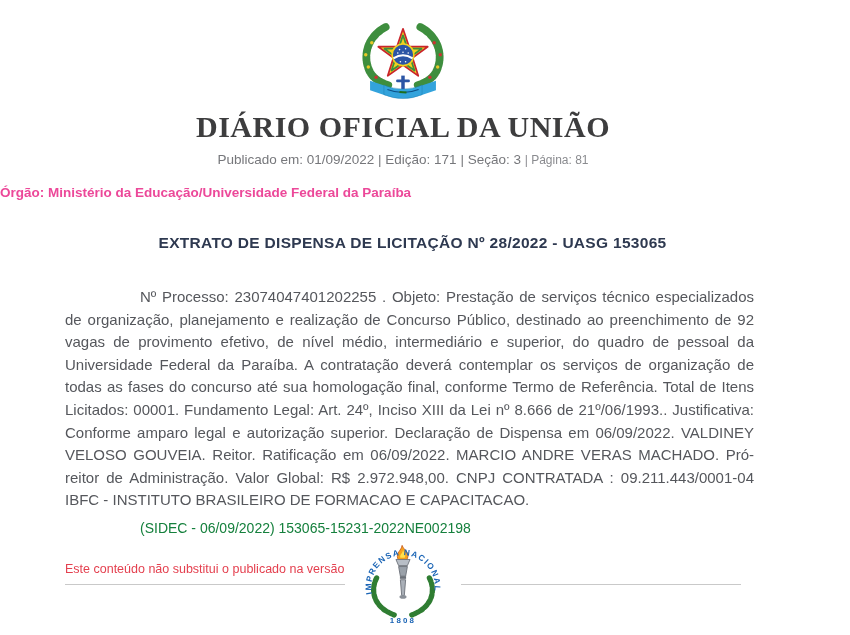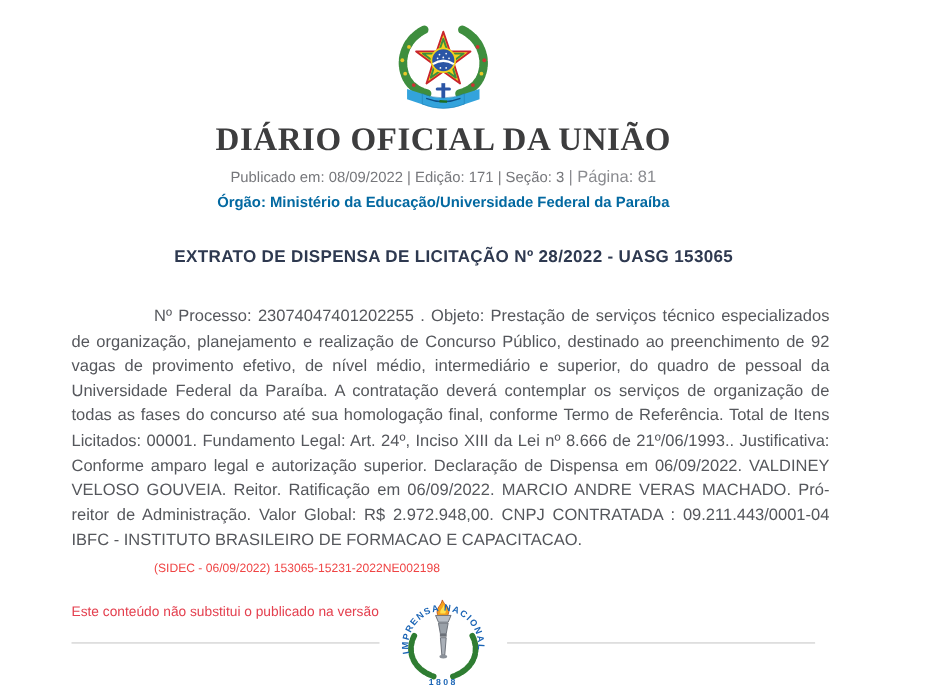--- a/index.html
+++ b/index.html
@@ -31,29 +31,29 @@
     color: #3d3d3e;
     margin-top: 6px;
   }
   .meta-line {
     text-align: center;
     color: #76777b;
     font-size: 13.5px;
     margin-top: 8px;
   }
   .meta-line .small {
-    font-size: 15px;
+    font-size: 12px;
     color: #8a8b8f;
   }
   .organ-line {
-    text-align: center;
-    color: #0369a1;
+    text-align: left;
+    color: #ec4899;
     font-size: 13.5px;
     font-weight: bold;
-    margin-top: 7px;
+    margin-top: 18px;
   }
   .act-title {
     text-align: center;
     color: #2e3950;
     font-size: 15.5px;
     font-weight: bold;
     margin-top: 34px;
     letter-spacing: 0.3px;
     padding-left: 19px;
   }
@@ -61,22 +61,22 @@
     margin: 34px 52px 0 65px;
     color: #55575c;
     font-size: 15px;
     line-height: 22.6px;
     text-align: justify;
     text-indent: 75px;
   }
   .sidec-line {
     margin: 8px 65px 0 65px;
     padding-left: 75px;
-    color: #ef4444;
-    font-size: 11px;
+    color: #15803d;
+    font-size: 14px;
   }
   .disclaimer {
     margin: 26px 65px 0 65px;
     color: #e4404f;
     font-size: 12.5px;
   }
   .footer {
     position: absolute;
     left: 0;
     right: 0;
@@ -141,21 +141,21 @@
       <path d="M98,74 L80,80 L80,91 L98,85 Z" fill="#33a3dc"></path>
       <path d="M38,79 Q60,88 82,79 L82,90 Q60,99 38,90 Z" fill="#33a3dc" stroke="#1d79ad" stroke-width="0.5"></path>
       <path d="M42,84 Q60,91 78,84" stroke="#0d4f86" stroke-width="1.3" fill="none"></path>
       <rect x="56" y="86" width="8" height="2.4" fill="#1c6e1c" transform="rotate(3 60 87)"></rect>
     </svg>
   </div>
 
   <div class="doc-title">DIÁRIO OFICIAL DA UNIÃO</div>
 
   <div class="meta-line">
-    <span>Publicado em: 08/09/2022 | Edição: 171 | Seção: 3</span>
+    <span>Publicado em: 01/09/2022 | Edição: 171 | Seção: 3</span>
     <span class="small">| Página: 81</span>
   </div>
 
   <div class="organ-line">Órgão: Ministério da Educação/Universidade Federal da Paraíba</div>
 
   <div class="act-title">EXTRATO DE DISPENSA DE LICITAÇÃO Nº 28/2022 - UASG 153065</div>
 
   <p class="body-text">Nº Processo: 23074047401202255 . Objeto: Prestação de serviços técnico especializados de organização, planejamento e realização de Concurso Público, destinado ao preenchimento de 92 vagas de provimento efetivo, de nível médio, intermediário e superior, do quadro de pessoal da Universidade Federal da Paraíba. A contratação deverá contemplar os serviços de organização de todas as fases do concurso até sua homologação final, conforme Termo de Referência. Total de Itens Licitados: 00001. Fundamento Legal: Art. 24º, Inciso XIII da Lei nº 8.666 de 21º/06/1993.. Justificativa: Conforme amparo legal e autorização superior. Declaração de Dispensa em 06/09/2022. VALDINEY VELOSO GOUVEIA. Reitor. Ratificação em 06/09/2022. MARCIO ANDRE VERAS MACHADO. Pró-reitor de Administração. Valor Global: R$ 2.972.948,00. CNPJ CONTRATADA : 09.211.443/0001-04 IBFC - INSTITUTO BRASILEIRO DE FORMACAO E CAPACITACAO.</p>
 
   <div class="sidec-line">(SIDEC - 06/09/2022) 153065-15231-2022NE002198</div>

